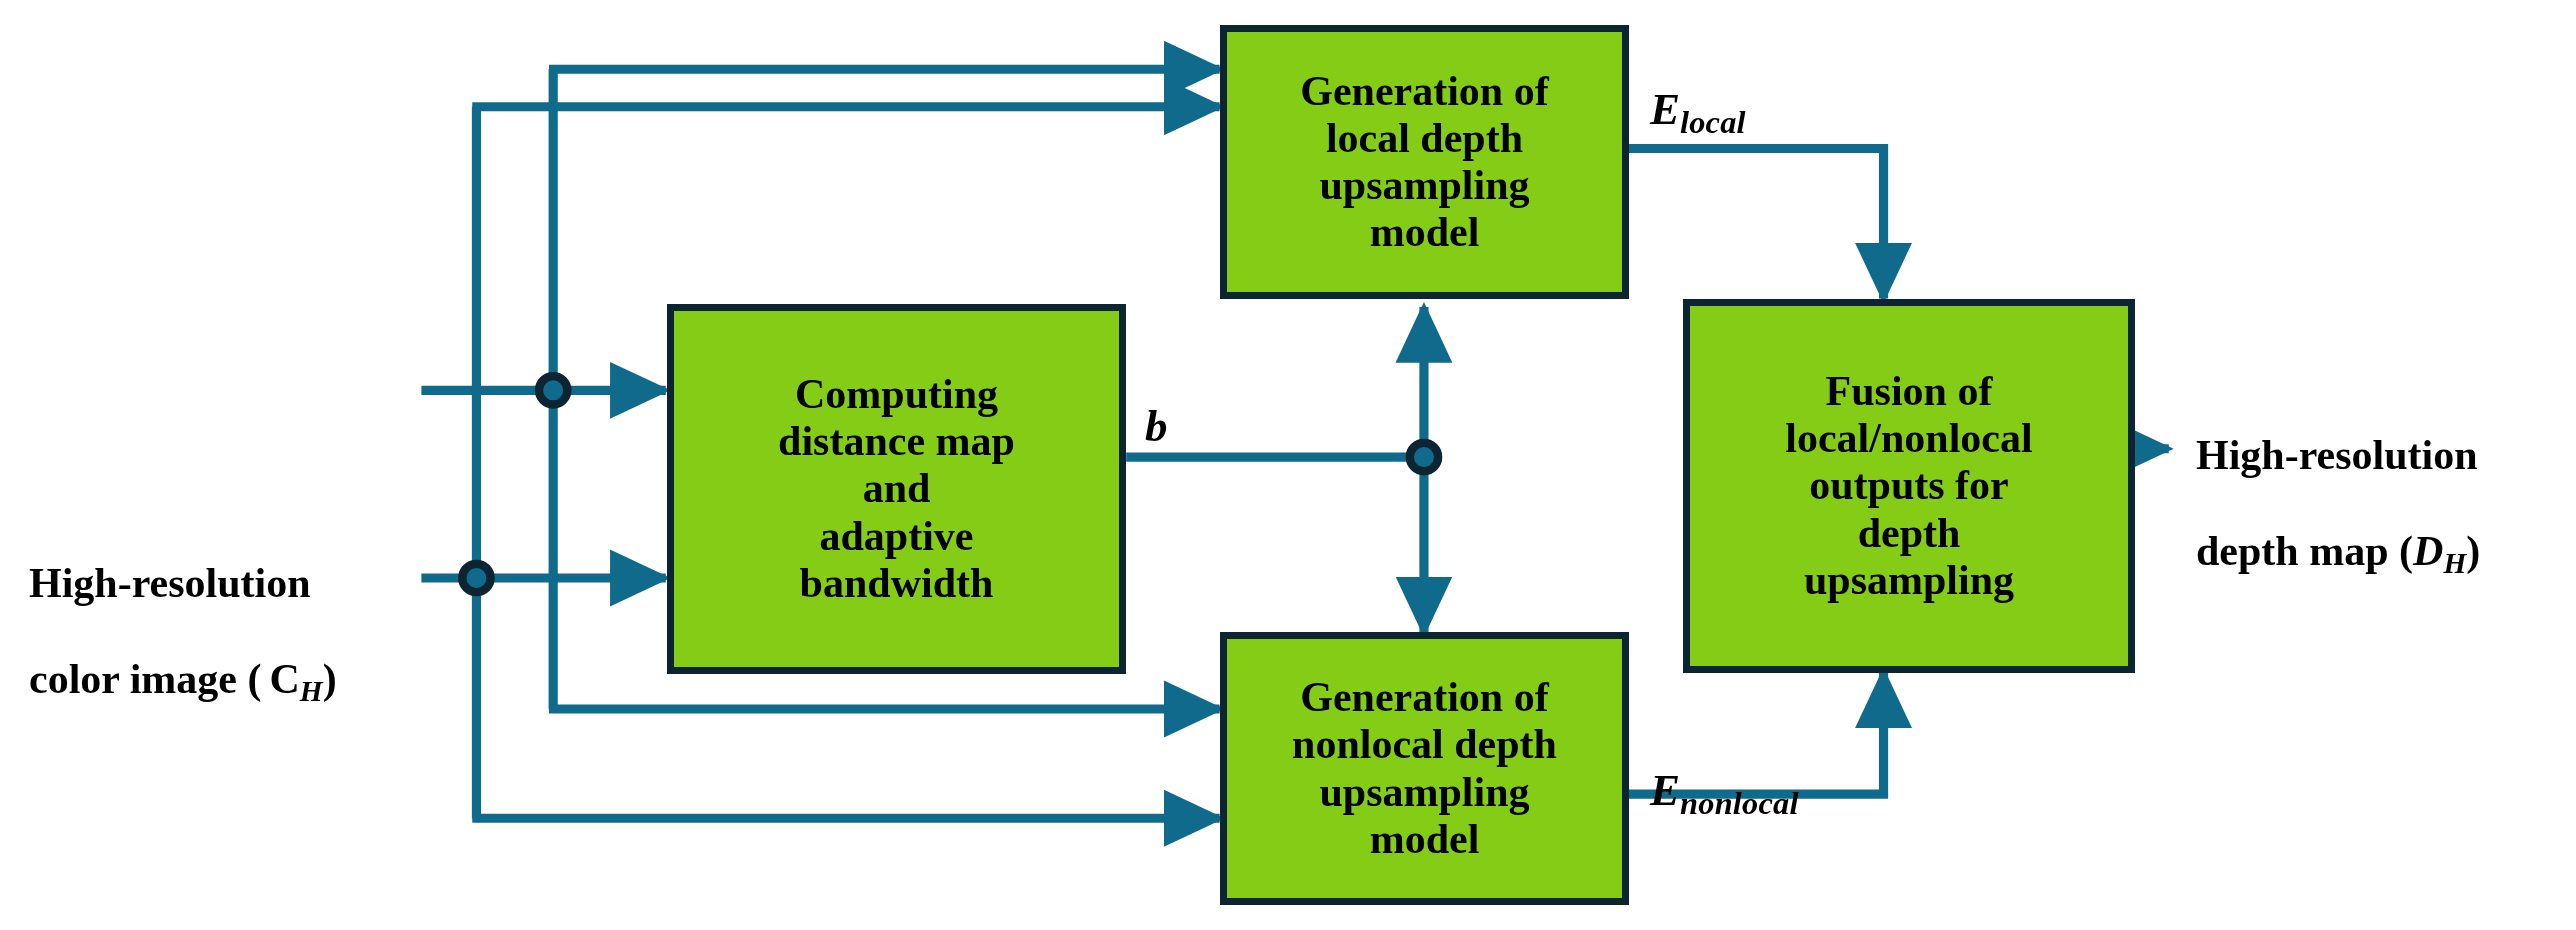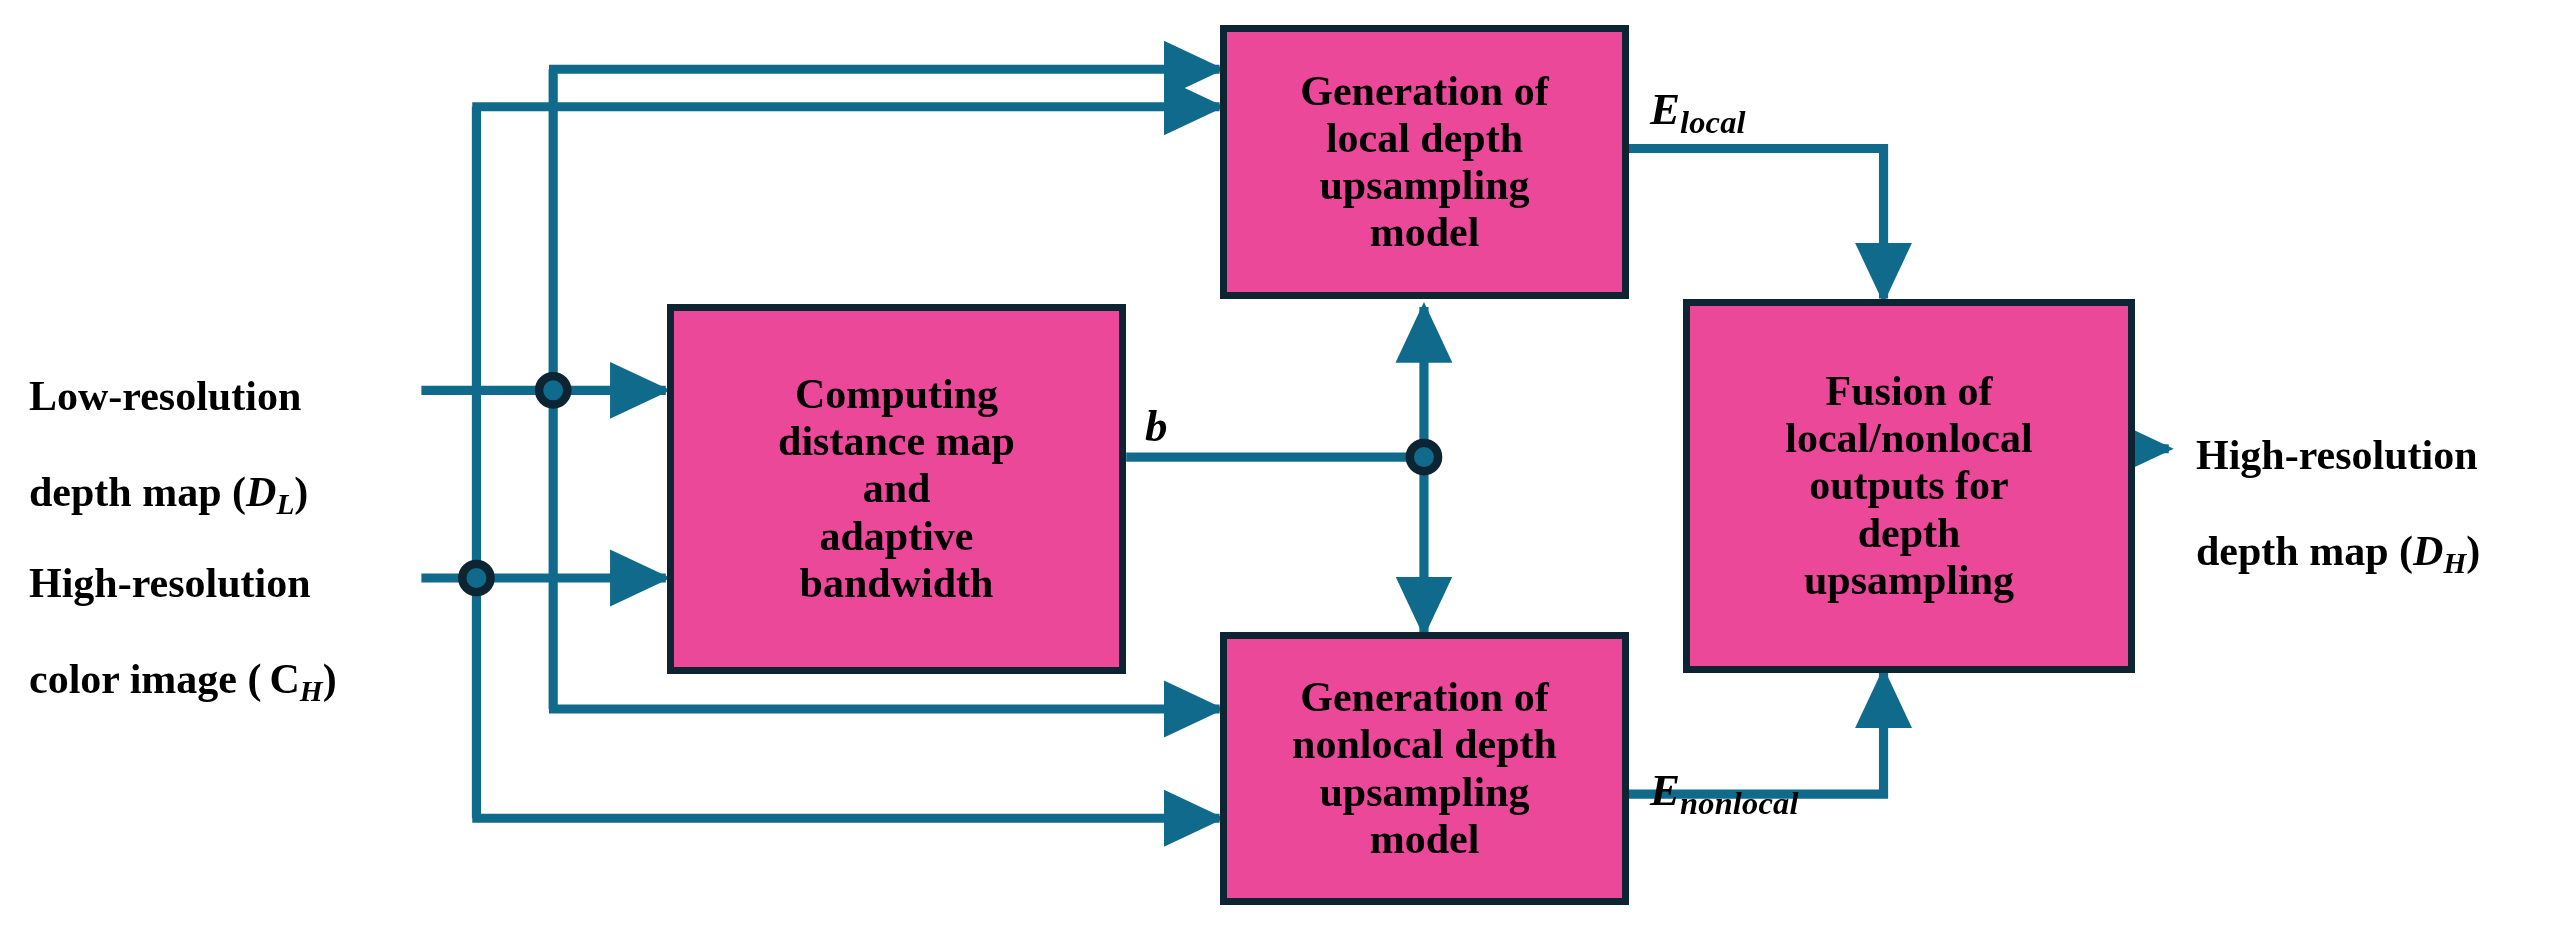--- a/index.html
+++ b/index.html
@@ -22,21 +22,21 @@
     position: absolute;
     left: 0;
     top: 0;
     width: 2576px;
     height: 930px;
     pointer-events: none;
   }
   .box {
     position: absolute;
     box-sizing: border-box;
-    background: #ec4899;
+    background: #84cc16;
     border: 7.5px solid #0d2433;
     display: flex;
     align-items: center;
     justify-content: center;
     text-align: center;
     color: #000000;
     font-weight: bold;
     line-height: 1.12;
     z-index: 4;
   }
@@ -129,24 +129,20 @@
       <path d="M 2510 538 L 2600 538" marker-end="url(#ah)"></path>
     </g>
 
     <g>
       <circle cx="663" cy="468" r="17" fill="#0f6a8b" stroke="#0d2433" stroke-width="10"></circle>
       <circle cx="571" cy="693" r="17" fill="#0f6a8b" stroke="#0d2433" stroke-width="10"></circle>
       <circle cx="1707" cy="548" r="17" fill="#0f6a8b" stroke="#0d2433" stroke-width="10"></circle>
     </g>
   </svg>
 
-  <div class="io-label" style="left:29px; top:325px; width:384px; font-size:42px;">
-    <div>Low-resolution</div>
-    <div><span>depth map (</span><span class="var"><span>D</span><span class="sub">L</span></span><span>)</span></div>
-  </div>
 
   <div class="io-label" style="left:29px; top:512px; width:392px; font-size:42px;">
     <div>High-resolution</div>
     <div><span>color image (</span><span class="varup"><span>C</span><span class="sub">H</span></span><span>)</span></div>
   </div>
 
   <div class="io-label" style="left:2196px; top:384px; width:367px; font-size:42px;">
     <div>High-resolution</div>
     <div><span>depth map (</span><span class="var"><span>D</span><span class="sub">H</span></span><span>)</span></div>
   </div>

